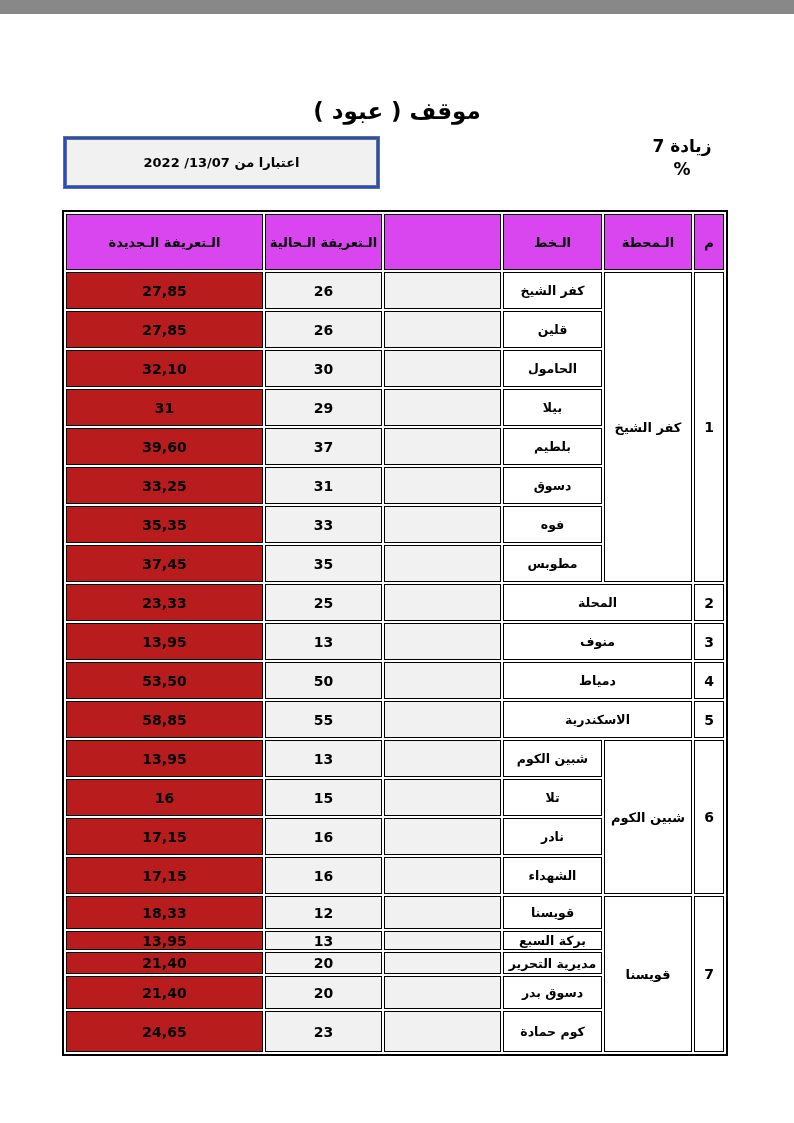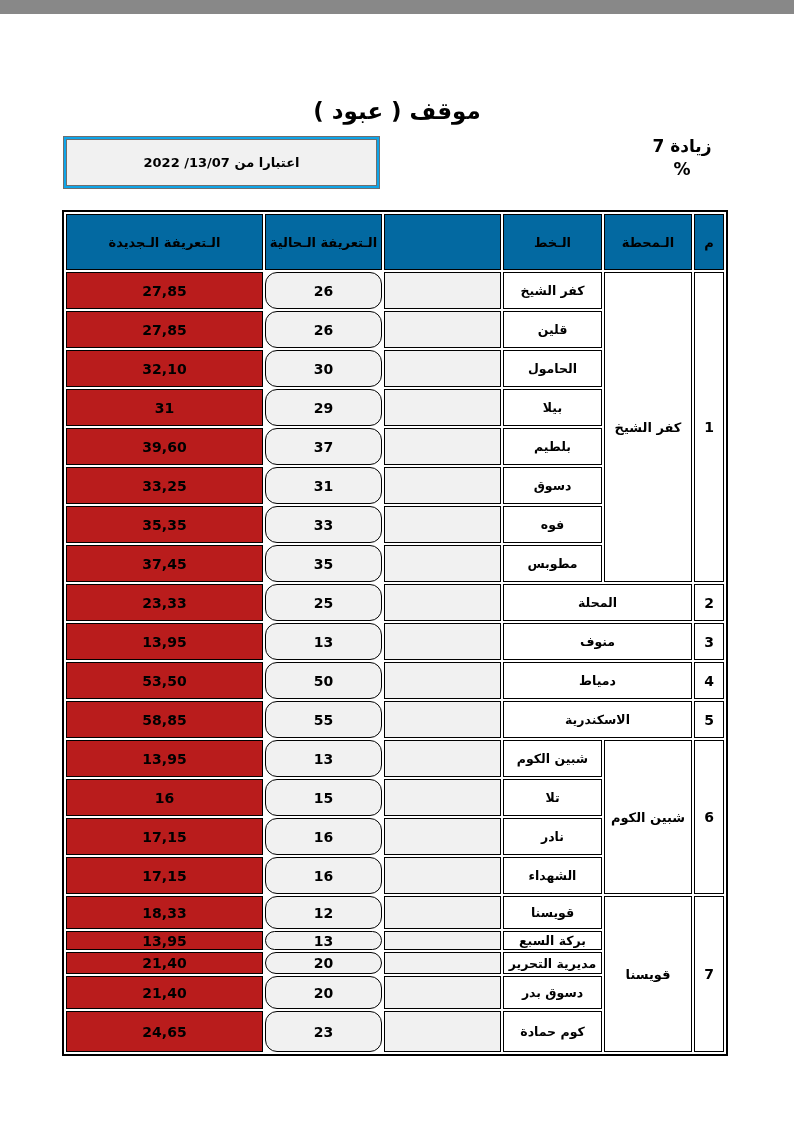--- a/index.html
+++ b/index.html
@@ -19,21 +19,21 @@
     top:84px;left:0;right:0;
     text-align:center;
     font-size:23px;
     font-weight:bold;
     letter-spacing:1px;
   }
   .date-box{
     position:absolute;
     top:122px;left:63px;
     width:317px;height:53px;
-    background:#0ea5e9;
+    background:#1d4ed8;
     border:1px solid #6f6f6f;
     padding:2px;
   }
   .date-box-inner{
     width:100%;height:100%;
     border:1px solid #6f6f6f;
     background:#f1f1f1;
     display:flex;align-items:center;justify-content:center;
     font-size:13px;font-weight:bold;
     direction:rtl;
@@ -62,30 +62,30 @@
   }
   .fare-table td, .fare-table th{
     border:1px solid #000;
     padding:0 2px;
     text-align:center;
     vertical-align:middle;
     font-weight:bold;
     overflow:hidden;
   }
   .fare-table th{
-    background:#0369a1;
+    background:#d946ef;
     font-size:13px;
     height:56px;
     font-weight:bold;
   }
   .c-num{font-size:14px;background:#fff;}
   .c-station{font-size:13px;background:#fff;}
   .c-line{font-size:12.5px;background:#fff;}
   .c-blank{background:#f1f1f1;}
-  .c-cur{background:#f1f1f1;font-size:14px;direction:ltr;border-radius:12px;}
+  .c-cur{background:#f1f1f1;font-size:14px;direction:ltr;}
   .c-new{background:#b91c1c;font-size:14px;direction:ltr;}
   tr.h-def  td{height:37px;}
   tr.h-xs   td{height:19px;}
   tr.h-sm   td{height:22px;}
   tr.h-md   td{height:33px;}
   tr.h-lg   td{height:41px;}
   
 </style>
 </head>
 <body>

